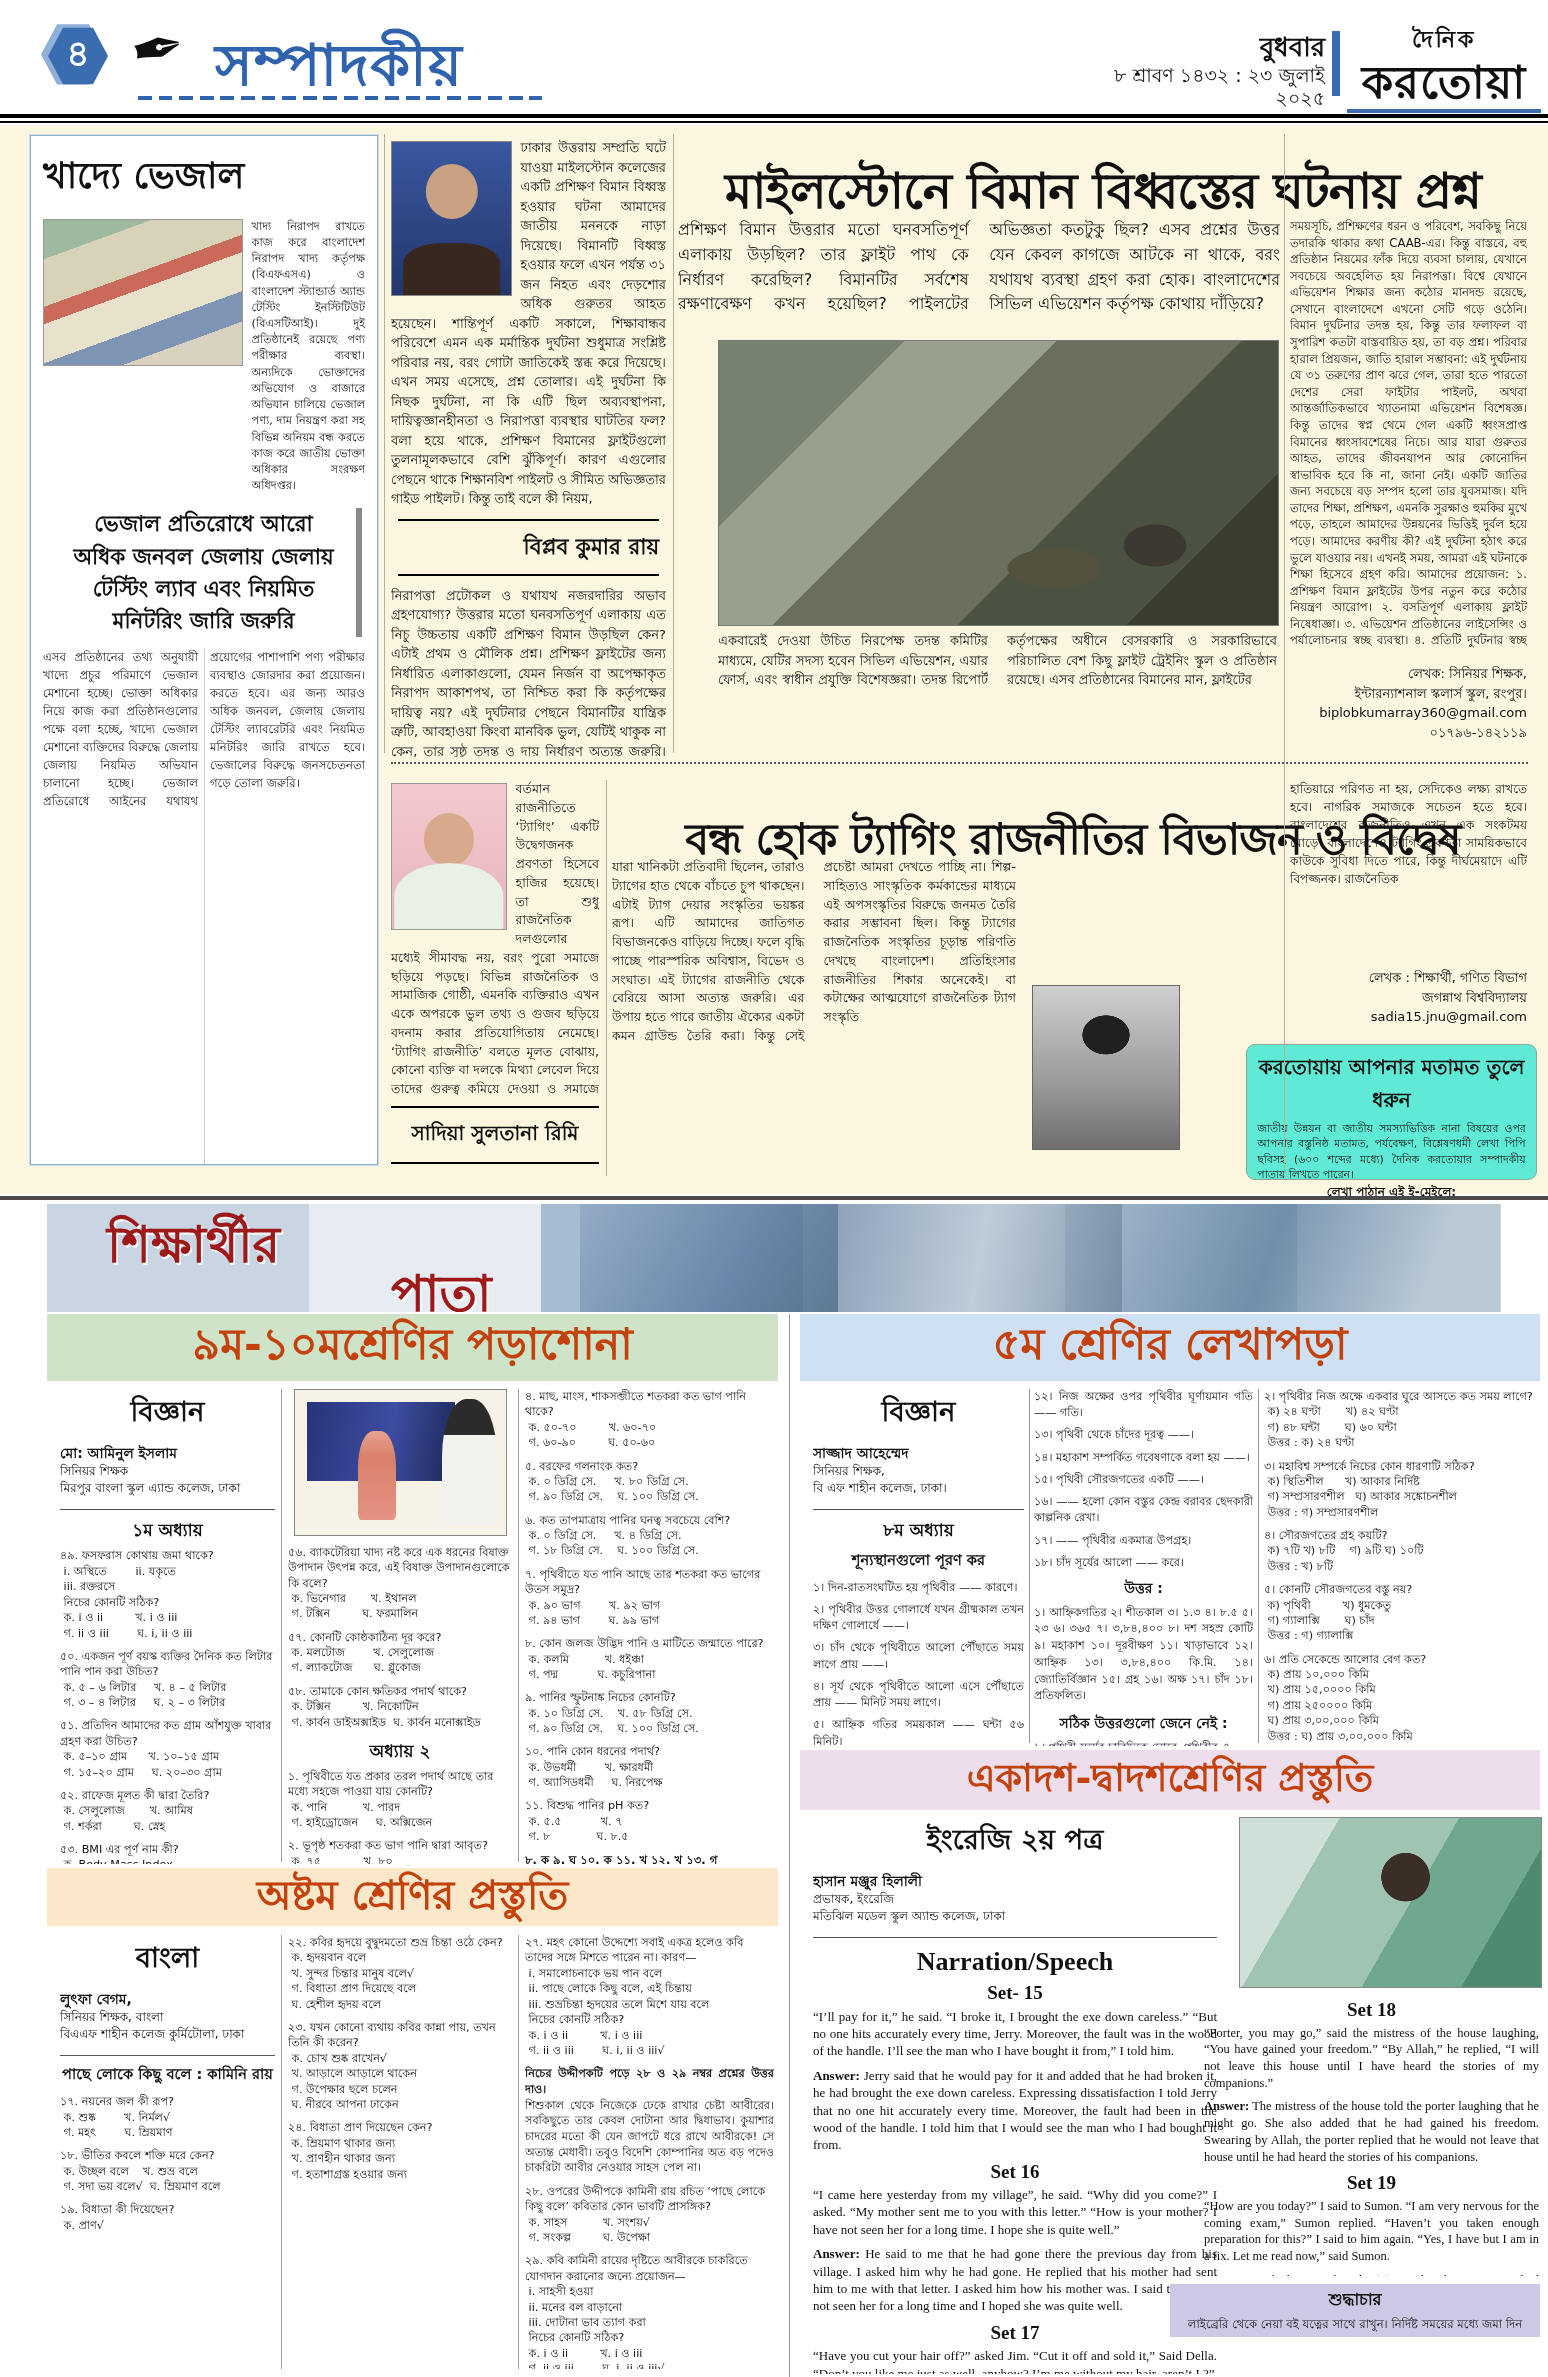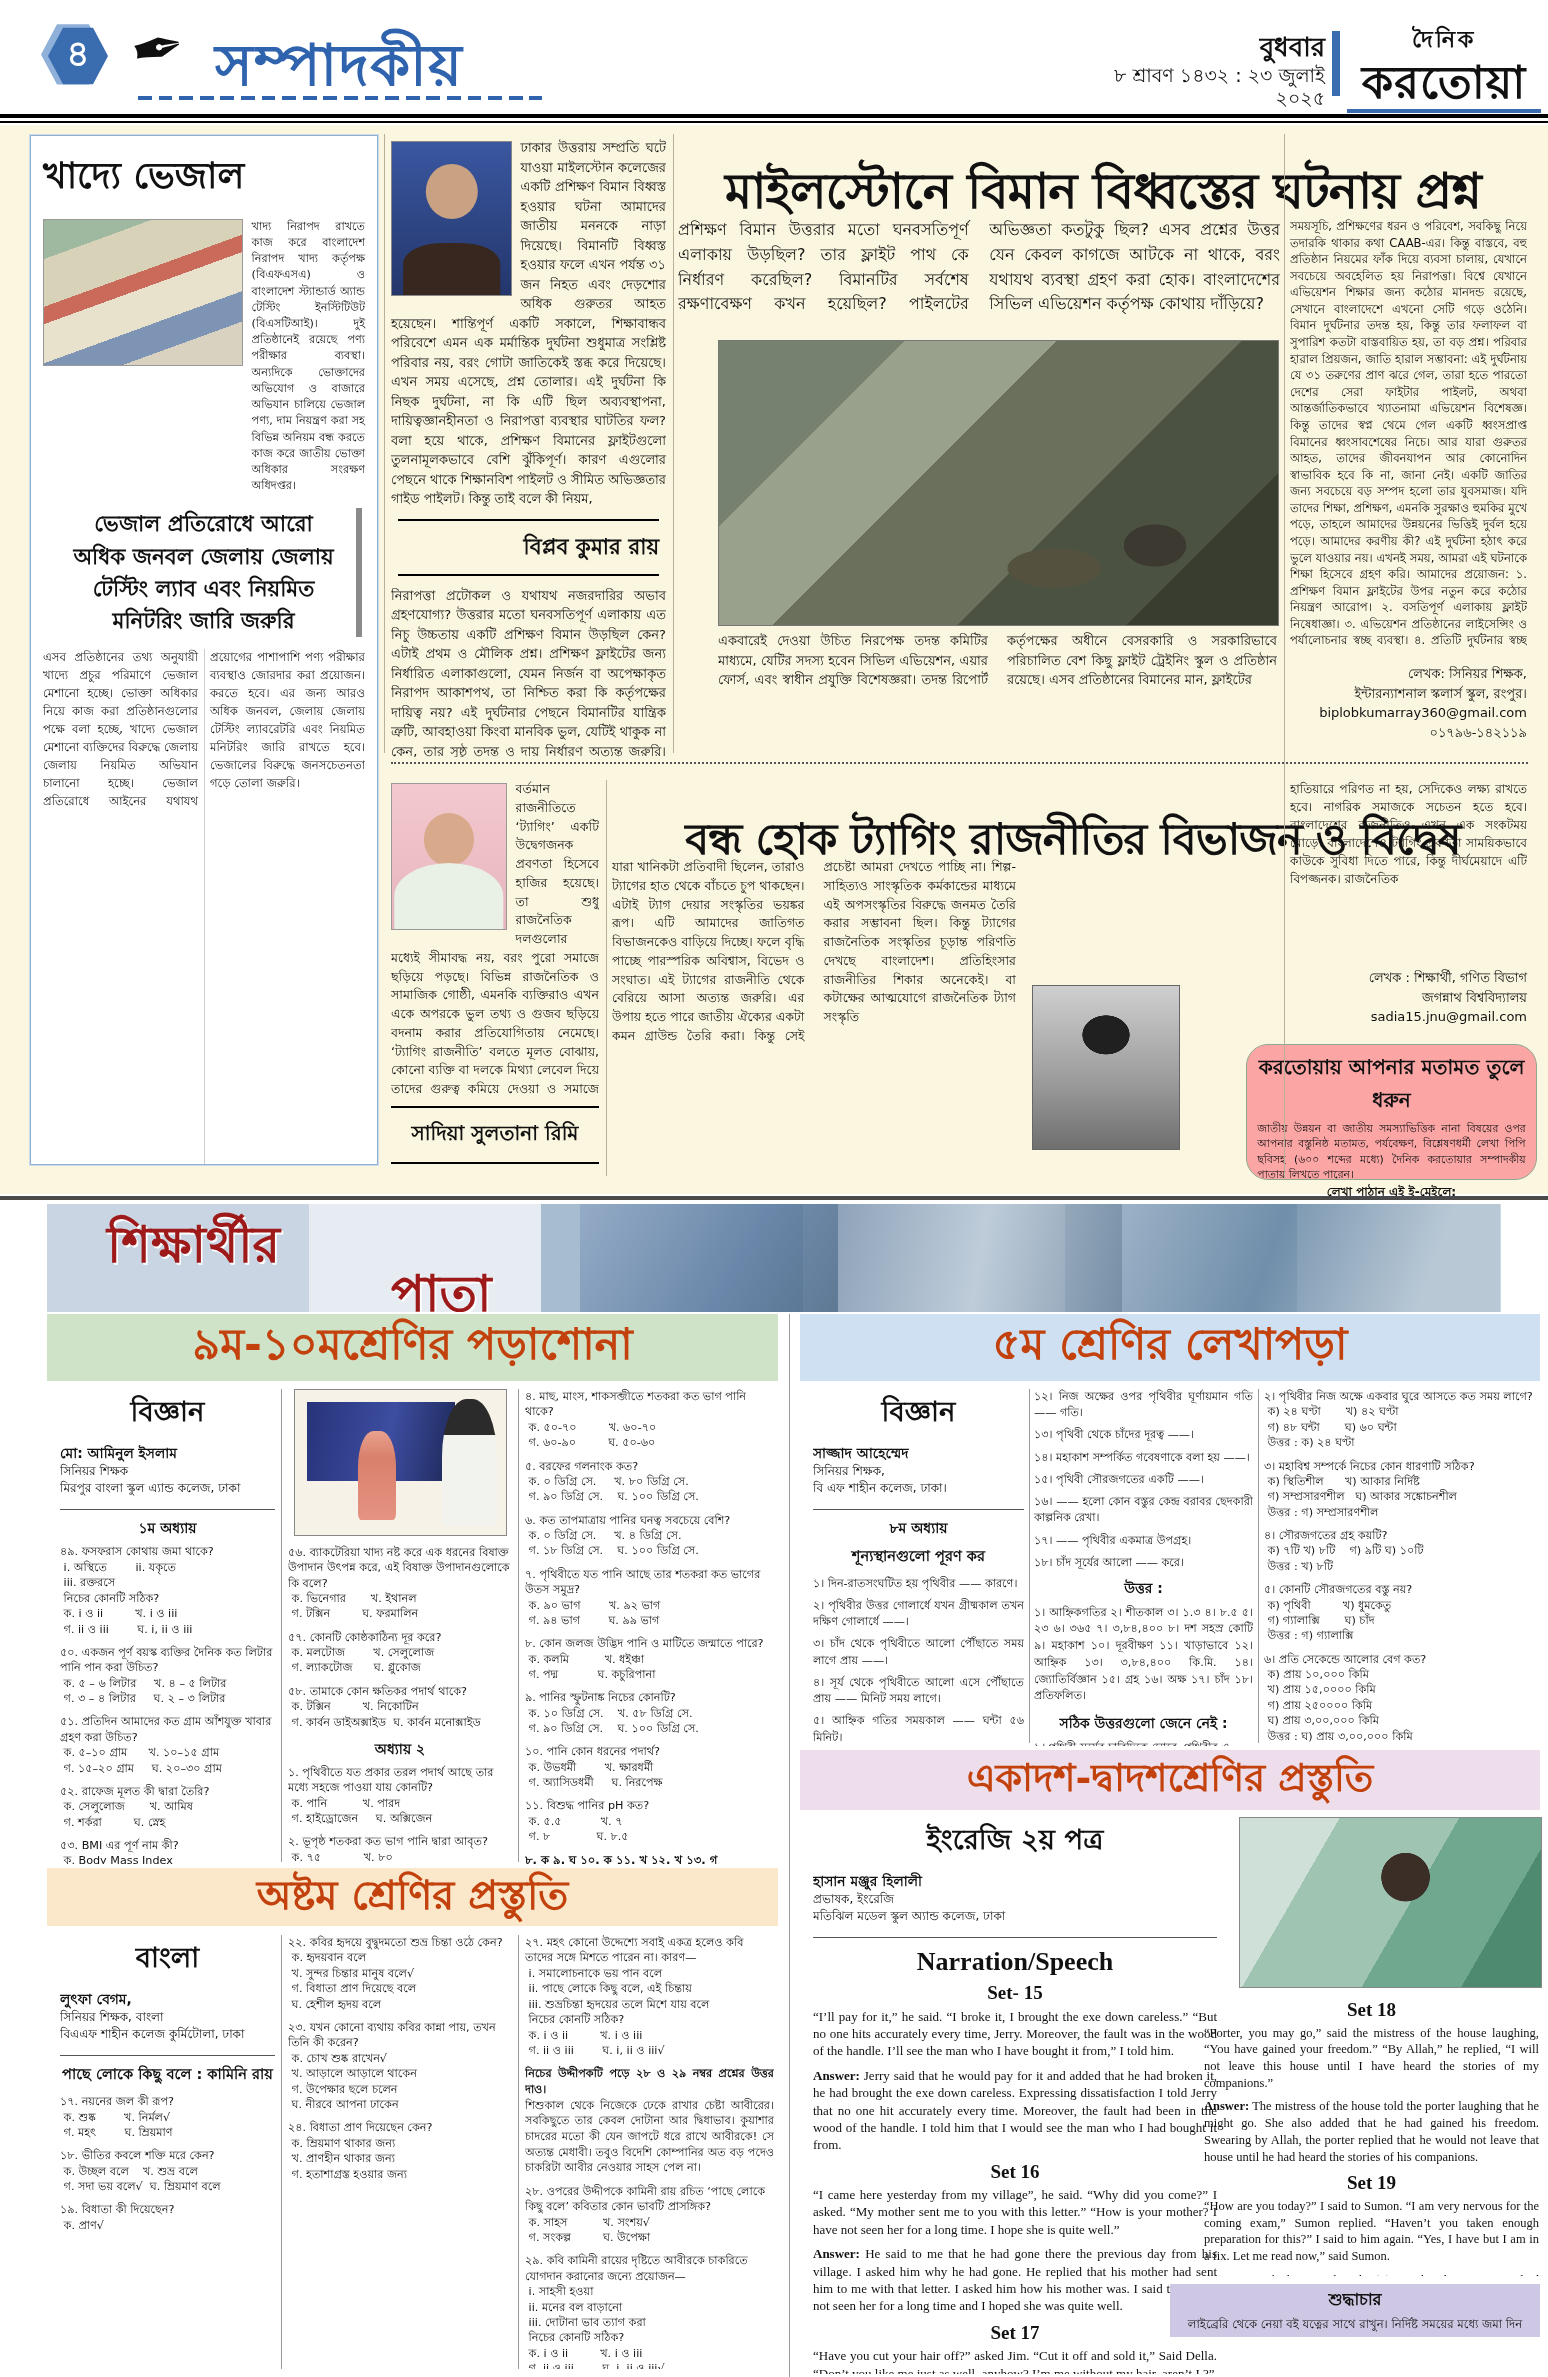--- a/index.html
+++ b/index.html
@@ -76,22 +76,22 @@
     padding:10.3px 0;text-align:center;font-size:20px;font-weight:bold}
   .a2-head{position:absolute;left:619px;top:661px;width:908px;font-size:43px;font-weight:bold;
     text-align:center;line-height:1.15;letter-spacing:-0.9px}
   .a2-mid{position:absolute;left:612px;top:733px;width:404px;height:454px;column-count:2;column-gap:19px;
     font-size:12.5px;line-height:1.5;text-align:justify;overflow:hidden}
   .a2-illus{position:absolute;left:1032px;top:860px;width:146px;height:163px;border:0.9px solid #666;
     background:radial-gradient(52px 43px at 50% 30%,#202020 0 45%,transparent 46%),
                linear-gradient(#cfcfcf,#9a9a9a 60%,#6f6f6f)}
   .a2-right{position:absolute;left:1290px;top:655px;width:237px;height:258px}
   .a2-rtext{height:172px;overflow:hidden;font-size:12px;line-height:1.5;text-align:justify}
-  .opbox{position:absolute;left:1246px;top:919px;width:291px;height:136px;background:#fca5a5;
-    border:1.7px solid #8fa98f;border-radius:22px;padding:6.9px 10.3px;box-sizing:border-box;text-align:center}
+  .opbox{position:absolute;left:1246px;top:919px;width:291px;height:136px;background:#5eead4;
+    border:1.7px solid #8fa98f;border-radius:9px;padding:6.9px 10.3px;box-sizing:border-box;text-align:center}
   .opbox-t{font-size:20px;font-weight:bold;margin-bottom:3.4px}
   .opbox-b{font-size:10.8px;line-height:1.4;text-align:justify}
   .opbox-c{font-size:12px;font-weight:bold;margin-top:1.7px}
   .opbox-e{font-size:13.8px;color:#2b3a8c;font-family:"Liberation Serif",serif}
   
   .grayrule{position:absolute;left:0;top:1196px;width:1548px;height:4.3px;background:#4a4a4a}
   .banner{position:absolute;left:47px;top:1204px;width:1454px;height:108px;overflow:hidden;
     background:linear-gradient(90deg,#c9d5e2 0 18%,#e6ecf2 18% 34%,#a8bccf 34% 52%,#d4dee8 52% 70%,#93aac0 70% 86%,#cdd8e2 86%)}
   .banner-ph{position:absolute;top:0;height:108px;opacity:.8}
   .bph1{left:533px;width:258px;background:linear-gradient(120deg,#8fa7c4,#5b7aa0 60%,#41607f)}
@@ -105,21 +105,21 @@
   .band{position:absolute;display:flex;align-items:center;justify-content:center;font-weight:bold;color:#c2410c}
   .band-910{left:47px;top:1314px;width:731px;height:67px;background:#cfe3c9;font-size:43px}
   .band-5{left:800px;top:1314px;width:740px;height:67px;background:#cfe0f2;font-size:43px}
   .band-8{left:47px;top:1868px;width:731px;height:58px;background:#fbe7ca;font-size:40px}
   .band-1112{left:800px;top:1750px;width:740px;height:60px;background:#eeddeb;font-size:38px}
   
   .col{position:absolute;overflow:hidden}
   .subject{font-size:27.5px;font-weight:bold;text-align:center;margin:1.7px 0 6.9px}
   .authorblk{font-size:12px;line-height:1.4;border-bottom:1.7px solid #555;padding-bottom:13px;margin-bottom:6.9px}
   .authorblk .nm{font-weight:bold;font-size:13.8px}
-  .chapter{font-size:14px;font-weight:bold;text-align:center;margin:3px 0}
+  .chapter{font-size:17px;font-weight:bold;text-align:center;margin:3px 0}
   .filltitle{font-size:14.6px;font-weight:bold;text-align:center;margin:3.4px 0 6.9px}
   .q{white-space:pre-wrap;font-size:11.2px;line-height:1.38;margin-bottom:7.7px;text-align:left}
   .fitem{font-size:11.2px;line-height:1.45;margin-bottom:6px;text-align:justify}
   .ansline{font-size:11.6px;font-weight:bold;margin-top:5.2px}
   .anspara{font-size:11.2px;line-height:1.5;text-align:justify;margin-bottom:6.9px}
   .anshead{font-size:13.8px;font-weight:bold;text-align:center;margin:3.4px 0}
   .illus{width:211px;height:145px;margin:0 auto 8.6px;border:0.9px solid #888;position:relative;
     background:linear-gradient(#f6f2e8,#f6f2e8)}
   .illus .board{position:absolute;left:6%;top:8%;width:70%;height:55%;
     background:linear-gradient(100deg,#27337a,#3d4da0 55%,#1d2757)}

